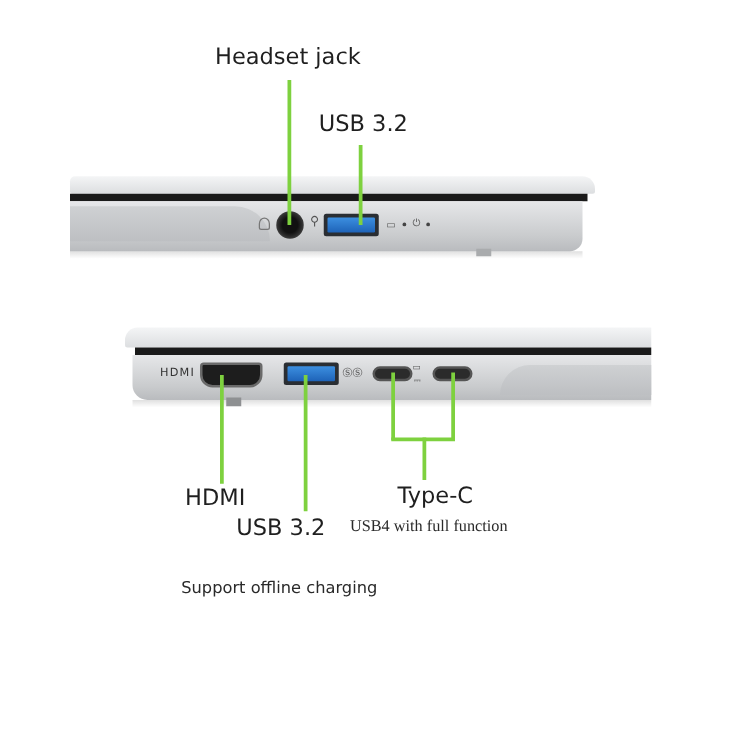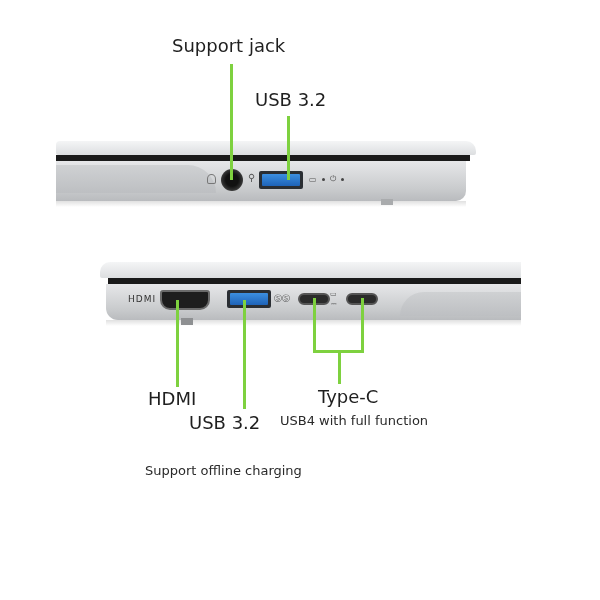--- a/index.html
+++ b/index.html
@@ -20,21 +20,21 @@
   .usbc{position:absolute;background:#2b2b2b;border-radius:8px;border:2px solid #555;}
   .hdmi{position:absolute;background:#1d1d1d;border:2px solid #6a6a6a;border-radius:3px 3px 10px 10px;}
   .tiny{position:absolute;font-size:7px;color:#555;}
   .dot{position:absolute;width:3px;height:3px;border-radius:50%;background:#444;}
 </style>
 </head>
 <body>
 
 <div>
 
-  <div class="label lg" style="left:172px;top:35px;">Support jack</div>
+  <div class="label lg" style="left:172px;top:35px;">Headset jack</div>
   <div class="label lg" style="left:255px;top:89px;">USB 3.2</div>
 
   <div class="laptop-top-lid" style="left:56px;top:141px;width:420px;height:14px;"></div>
   <div class="laptop-gap" style="left:56px;top:155px;width:414px;height:6px;"></div>
 
   <div class="laptop-base" style="left:56px;top:161px;width:410px;height:40px;border-radius:0 0 10px 0;"></div>
   <div class="abs" style="left:56px;top:165px;width:160px;height:28px;background:linear-gradient(#cfd1d3,#bdbfc2);border-radius:0 40px 0 0;"></div>
   <div class="shadow" style="left:56px;top:201px;width:410px;height:6px;"></div>
   <div class="abs" style="left:381px;top:199px;width:12px;height:6px;background:#a9abad;"></div>
 
@@ -78,14 +78,14 @@
   <div class="green" style="left:243px;top:300px;width:3px;height:109px;"></div>
   <div class="green" style="left:313px;top:298px;width:3px;height:54px;"></div>
   <div class="green" style="left:361px;top:298px;width:3px;height:54px;"></div>
   <div class="green" style="left:313px;top:350px;width:51px;height:3px;"></div>
   <div class="green" style="left:338px;top:350px;width:3px;height:34px;"></div>
 
   <div class="label lg" style="left:148px;top:388px;">HDMI</div>
   <div class="label lg" style="left:189px;top:412px;">USB 3.2</div>
   <div class="label sm" style="left:145px;top:439px;margin-top:24px;">Support offline charging</div>
   <div class="label lg" style="left:318px;top:386px;">Type-C</div>
-  <div class="label sm" style="left:280px;top:413px;">USB4 with full function</div>
+  <div class="label sm" style="left:280px;top:413px;font-family:Liberation Serif, serif;">USB4 with full function</div>
 </div>
 
 </body></html>

